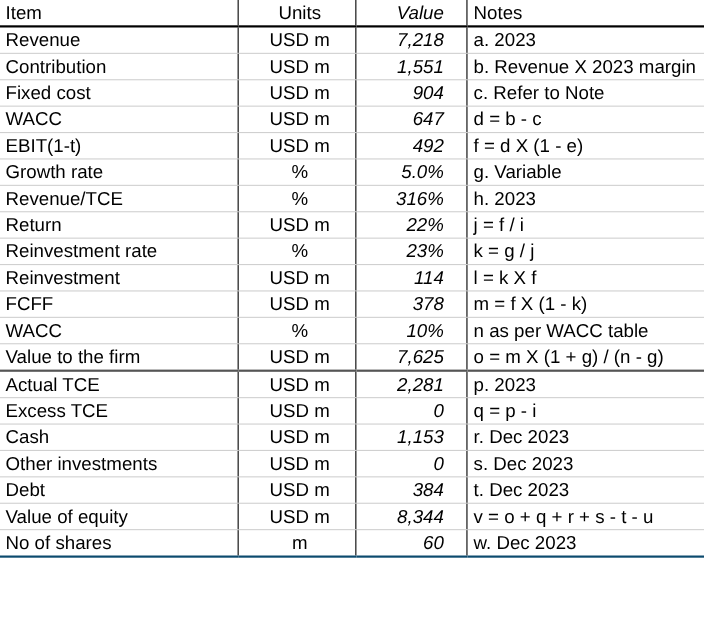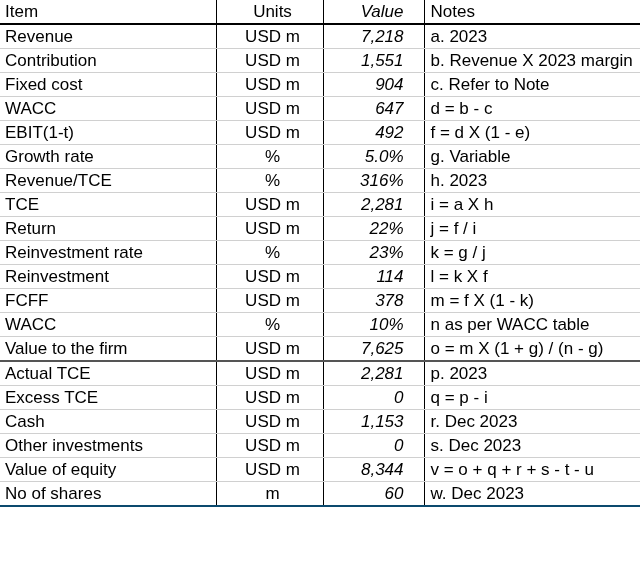--- a/index.html
+++ b/index.html
@@ -116,26 +116,20 @@
         <td class="col-value">5.0%</td>
         <td class="col-notes">g. Variable</td>
       </tr>
       <tr>
         <td class="col-item">Revenue/TCE</td>
         <td class="col-units">%</td>
         <td class="col-value">316%</td>
         <td class="col-notes">h. 2023</td>
       </tr>
       <tr>
-        <td class="col-item">TCE</td>
-        <td class="col-units">USD m</td>
-        <td class="col-value">2,281</td>
-        <td class="col-notes">i = a X h</td>
-      </tr>
-      <tr>
         <td class="col-item">Return</td>
         <td class="col-units">USD m</td>
         <td class="col-value">22%</td>
         <td class="col-notes">j = f / i</td>
       </tr>
       <tr>
         <td class="col-item">Reinvestment rate</td>
         <td class="col-units">%</td>
         <td class="col-value">23%</td>
         <td class="col-notes">k = g / j</td>
@@ -180,20 +174,26 @@
         <td class="col-item">Cash</td>
         <td class="col-units">USD m</td>
         <td class="col-value">1,153</td>
         <td class="col-notes">r. Dec 2023</td>
       </tr>
       <tr>
         <td class="col-item">Other investments</td>
         <td class="col-units">USD m</td>
         <td class="col-value">0</td>
         <td class="col-notes">s. Dec 2023</td>
+      </tr>
+      <tr>
+        <td class="col-item">Debt</td>
+        <td class="col-units">USD m</td>
+        <td class="col-value">384</td>
+        <td class="col-notes">t. Dec 2023</td>
       </tr>
       <tr>
         <td class="col-item">Value of equity</td>
         <td class="col-units">USD m</td>
         <td class="col-value">8,344</td>
         <td class="col-notes">v = o + q + r + s - t - u</td>
       </tr>
       <tr>
         <td class="col-item">No of shares</td>
         <td class="col-units">m</td>

